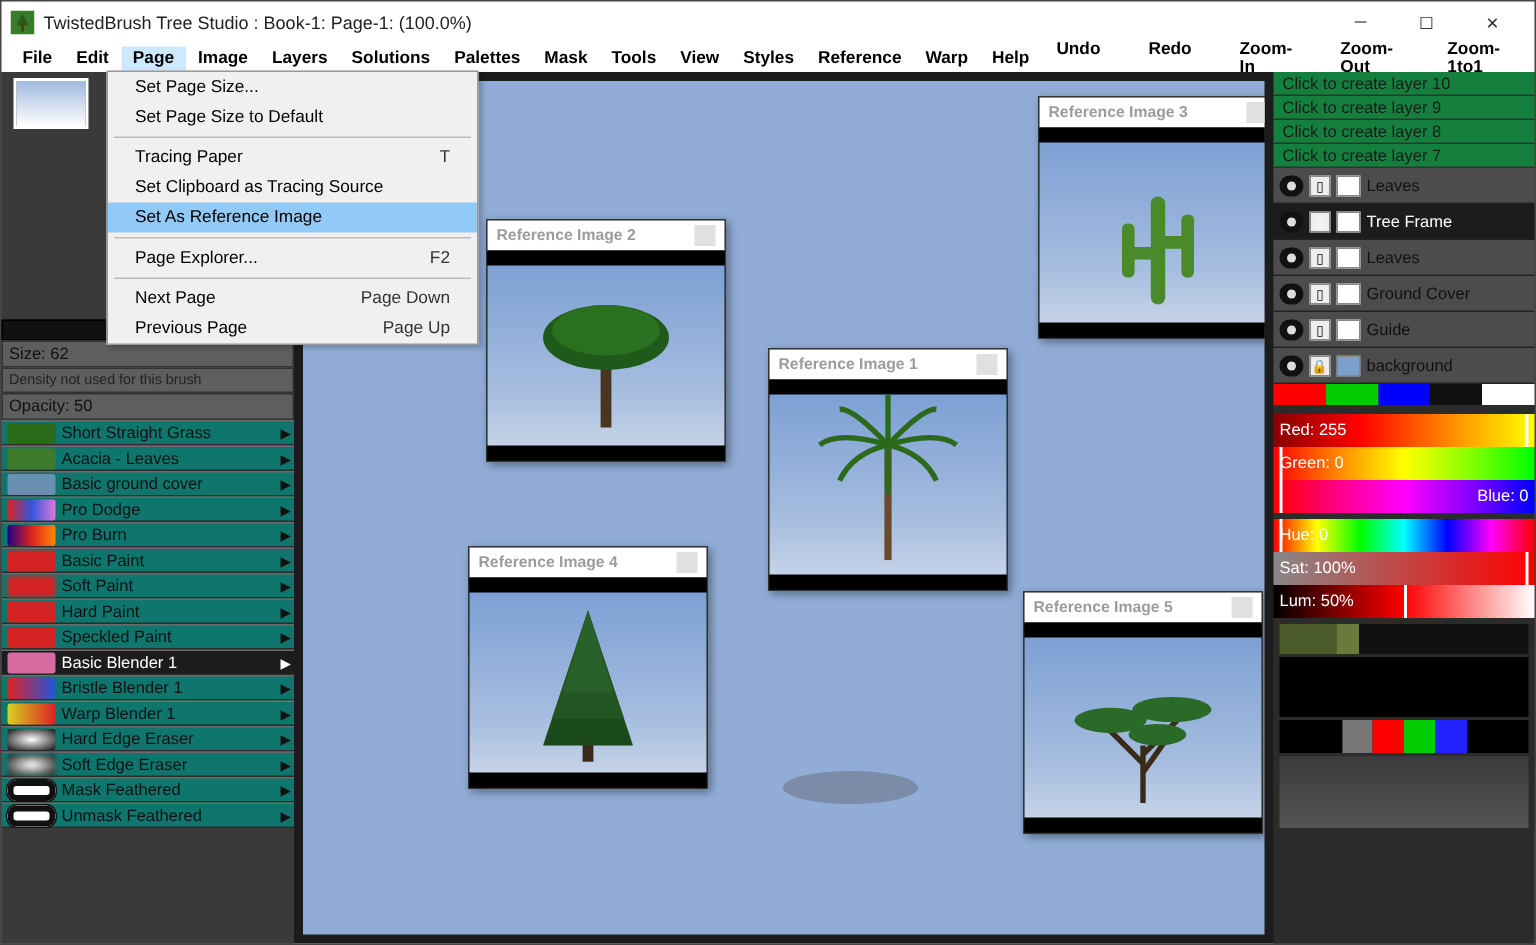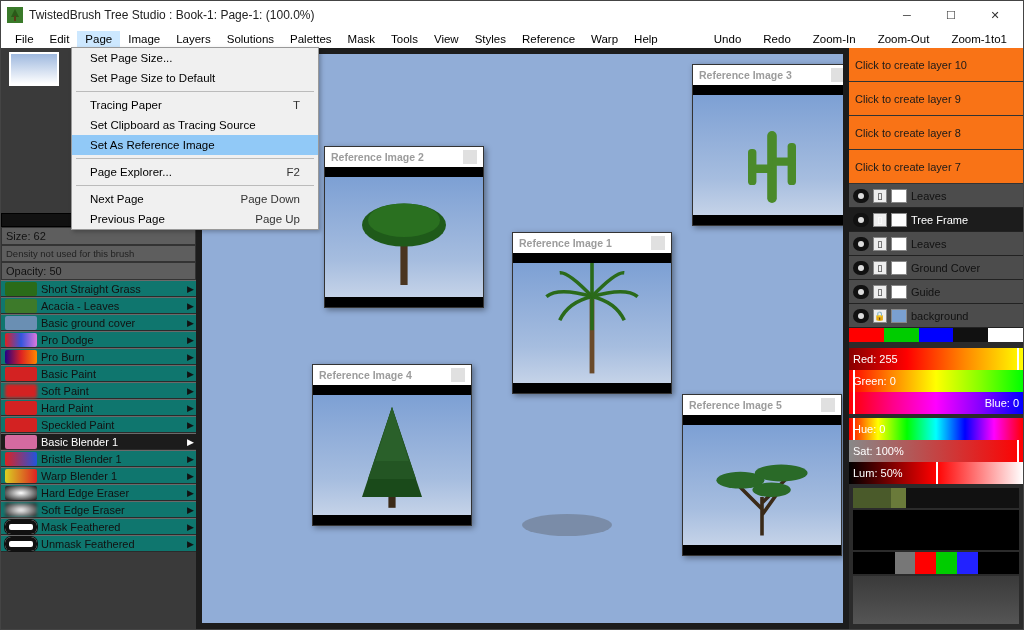--- a/index.html
+++ b/index.html
@@ -2,25 +2,25 @@
 <html><head>
 <meta charset="utf-8">
 <style>
 * { box-sizing: border-box; margin: 0; padding: 0; font-family: "Segoe UI", Tahoma, sans-serif; }
 html, body { width: 1024px; height: 630px; overflow: hidden; background: #fff; }
 .window { width: 1024px; height: 630px; display: flex; flex-direction: column; border: 1px solid #444; }
 .titlebar { height: 28px; display: flex; align-items: center; padding: 0 6px; font-size: 12px; color: #222; }
 .titlebar .icon { width: 16px; height: 16px; margin-right: 6px; }
 .winbtns { margin-left: auto; display: flex; gap: 0; }
 .winbtn { width: 44px; height: 28px; display: flex; align-items: center; justify-content: center; font-size: 11px; color: #333; }
-.menubar { height: 19px; display: flex; align-items: center; padding: 0 6px; font-size: 11.5px; gap: 0; position: relative; }
+.menubar { height: 19px; display: flex; align-items: center; padding: 0 6px; font-size: 11.5px; gap: 0; position: relative; font-weight: bold; }
 .menubar .mitem { padding: 2px 8px; cursor: default; position: relative; }
 .menubar .mitem.selected { background: #cde8ff; }
 .menubar .spacer { flex: 1; }
-.menubar .aux { display: flex; gap: 2px; }
+.menubar .aux { display: flex; gap: 12px; }
 .menubar .aux .mitem { padding: 2px 10px; }
 .dropdown { position: absolute; top: 47px; left: 71px; width: 248px; background: #f0f0f0; border: 1px solid #999; font-size: 11.5px; z-index: 50; box-shadow: 2px 2px 4px rgba(0,0,0,0.25);}
 .dropdown .drow { display: flex; padding: 4px 18px; cursor: default; }
 .dropdown .drow .shortcut { margin-left: auto; color: #333; }
 .dropdown .drow.hover { background: #91c9f7; }
 .dropdown hr { border: none; border-top: 1px solid #bbb; margin: 3px 4px; }
 .body { flex: 1; display: flex; background: #1c1c1c; min-height: 0; }
 .left-col { width: 195px; background: #3a3a3a; display: flex; flex-direction: column; font-size: 11px; color: #111; }
 .left-thumb { height: 165px; background: #3a3a3a; display:flex; align-items:flex-start; justify-content:flex-start; padding: 6px;}
 .left-thumb .thumbimg { width: 50px; height: 34px; background: linear-gradient(#9fb9df,#fff); border:2px solid #fff; margin-left:2px; margin-top:-2px;}
@@ -34,21 +34,21 @@
 .brow .arrow { font-size: 9px; color:#111; }
 .brow.sel .arrow { color:#fff; }
 .canvas { flex: 1; position: relative; background: #91add7; margin: 6px; overflow: hidden; font-weight: bold; }
 .refbox { position: absolute; width: 160px; background: #000; border: 1px solid #333; box-shadow: 2px 2px 6px rgba(0,0,0,0.4); }
 .refbox .rhdr { height: 20px; background: #fff; display: flex; align-items: center; padding: 0 6px; font-size: 10.5px; color: #9c9c9c; }
 .refbox .rhdr .sq { margin-left: auto; width: 14px; height: 14px; background: #e0e0e0; }
 .refbox .blackbar { height: 10px; background: #000; }
 .refbox .rbody { height: 120px; background: linear-gradient(#7da0d4 0%, #a6bddf 70%, #c5d3e8 100%); position: relative; display:flex; align-items:flex-end; justify-content:center; overflow:hidden;}
 .shadow-oval { position:absolute; width:90px; height:22px; background: rgba(80,80,80,0.35); border-radius:50%; }
 .right-col { width: 174px; background: #2b2b2b; display: flex; flex-direction: column; font-size: 11px; }
-.layer-row { height: 34px; background: #f97316; border-bottom: 1px solid #333; color: #1a1a1a; display: flex; align-items: center; padding: 0 6px; font-size: 11px; }
+.layer-row { height: 16px; background: #15803d; border-bottom: 1px solid #333; color: #1a1a1a; display: flex; align-items: center; padding: 0 6px; font-size: 11px; }
 .layer-row2 { height: 24px; background: #4c4c4c; border-bottom: 1px solid #222; display: flex; align-items: center; padding: 0 4px; gap: 4px; }
 .layer-row2.sel { background: #1c1c1c; color:#fff; }
 .layer-row2.sel .ltxt { color:#fff; }
 .eye { width: 16px; height: 14px; background: #111; border-radius: 7px; position: relative; }
 .eye::after { content:""; position:absolute; width:6px; height:6px; background:#ddd; border-radius:50%; top:4px; left:5px;}
 .lockbox { width:14px; height:14px; background:#eee; border:1px solid #888; display:flex; align-items:center; justify-content:center; font-size:9px;}
 .colorblk { width:16px; height:14px; border:1px solid #888;}
 .ltxt { font-size: 11px; color: #111; }
 .hue-strip { height: 14px; display:flex; }
 .hue-strip div { flex:1; }

